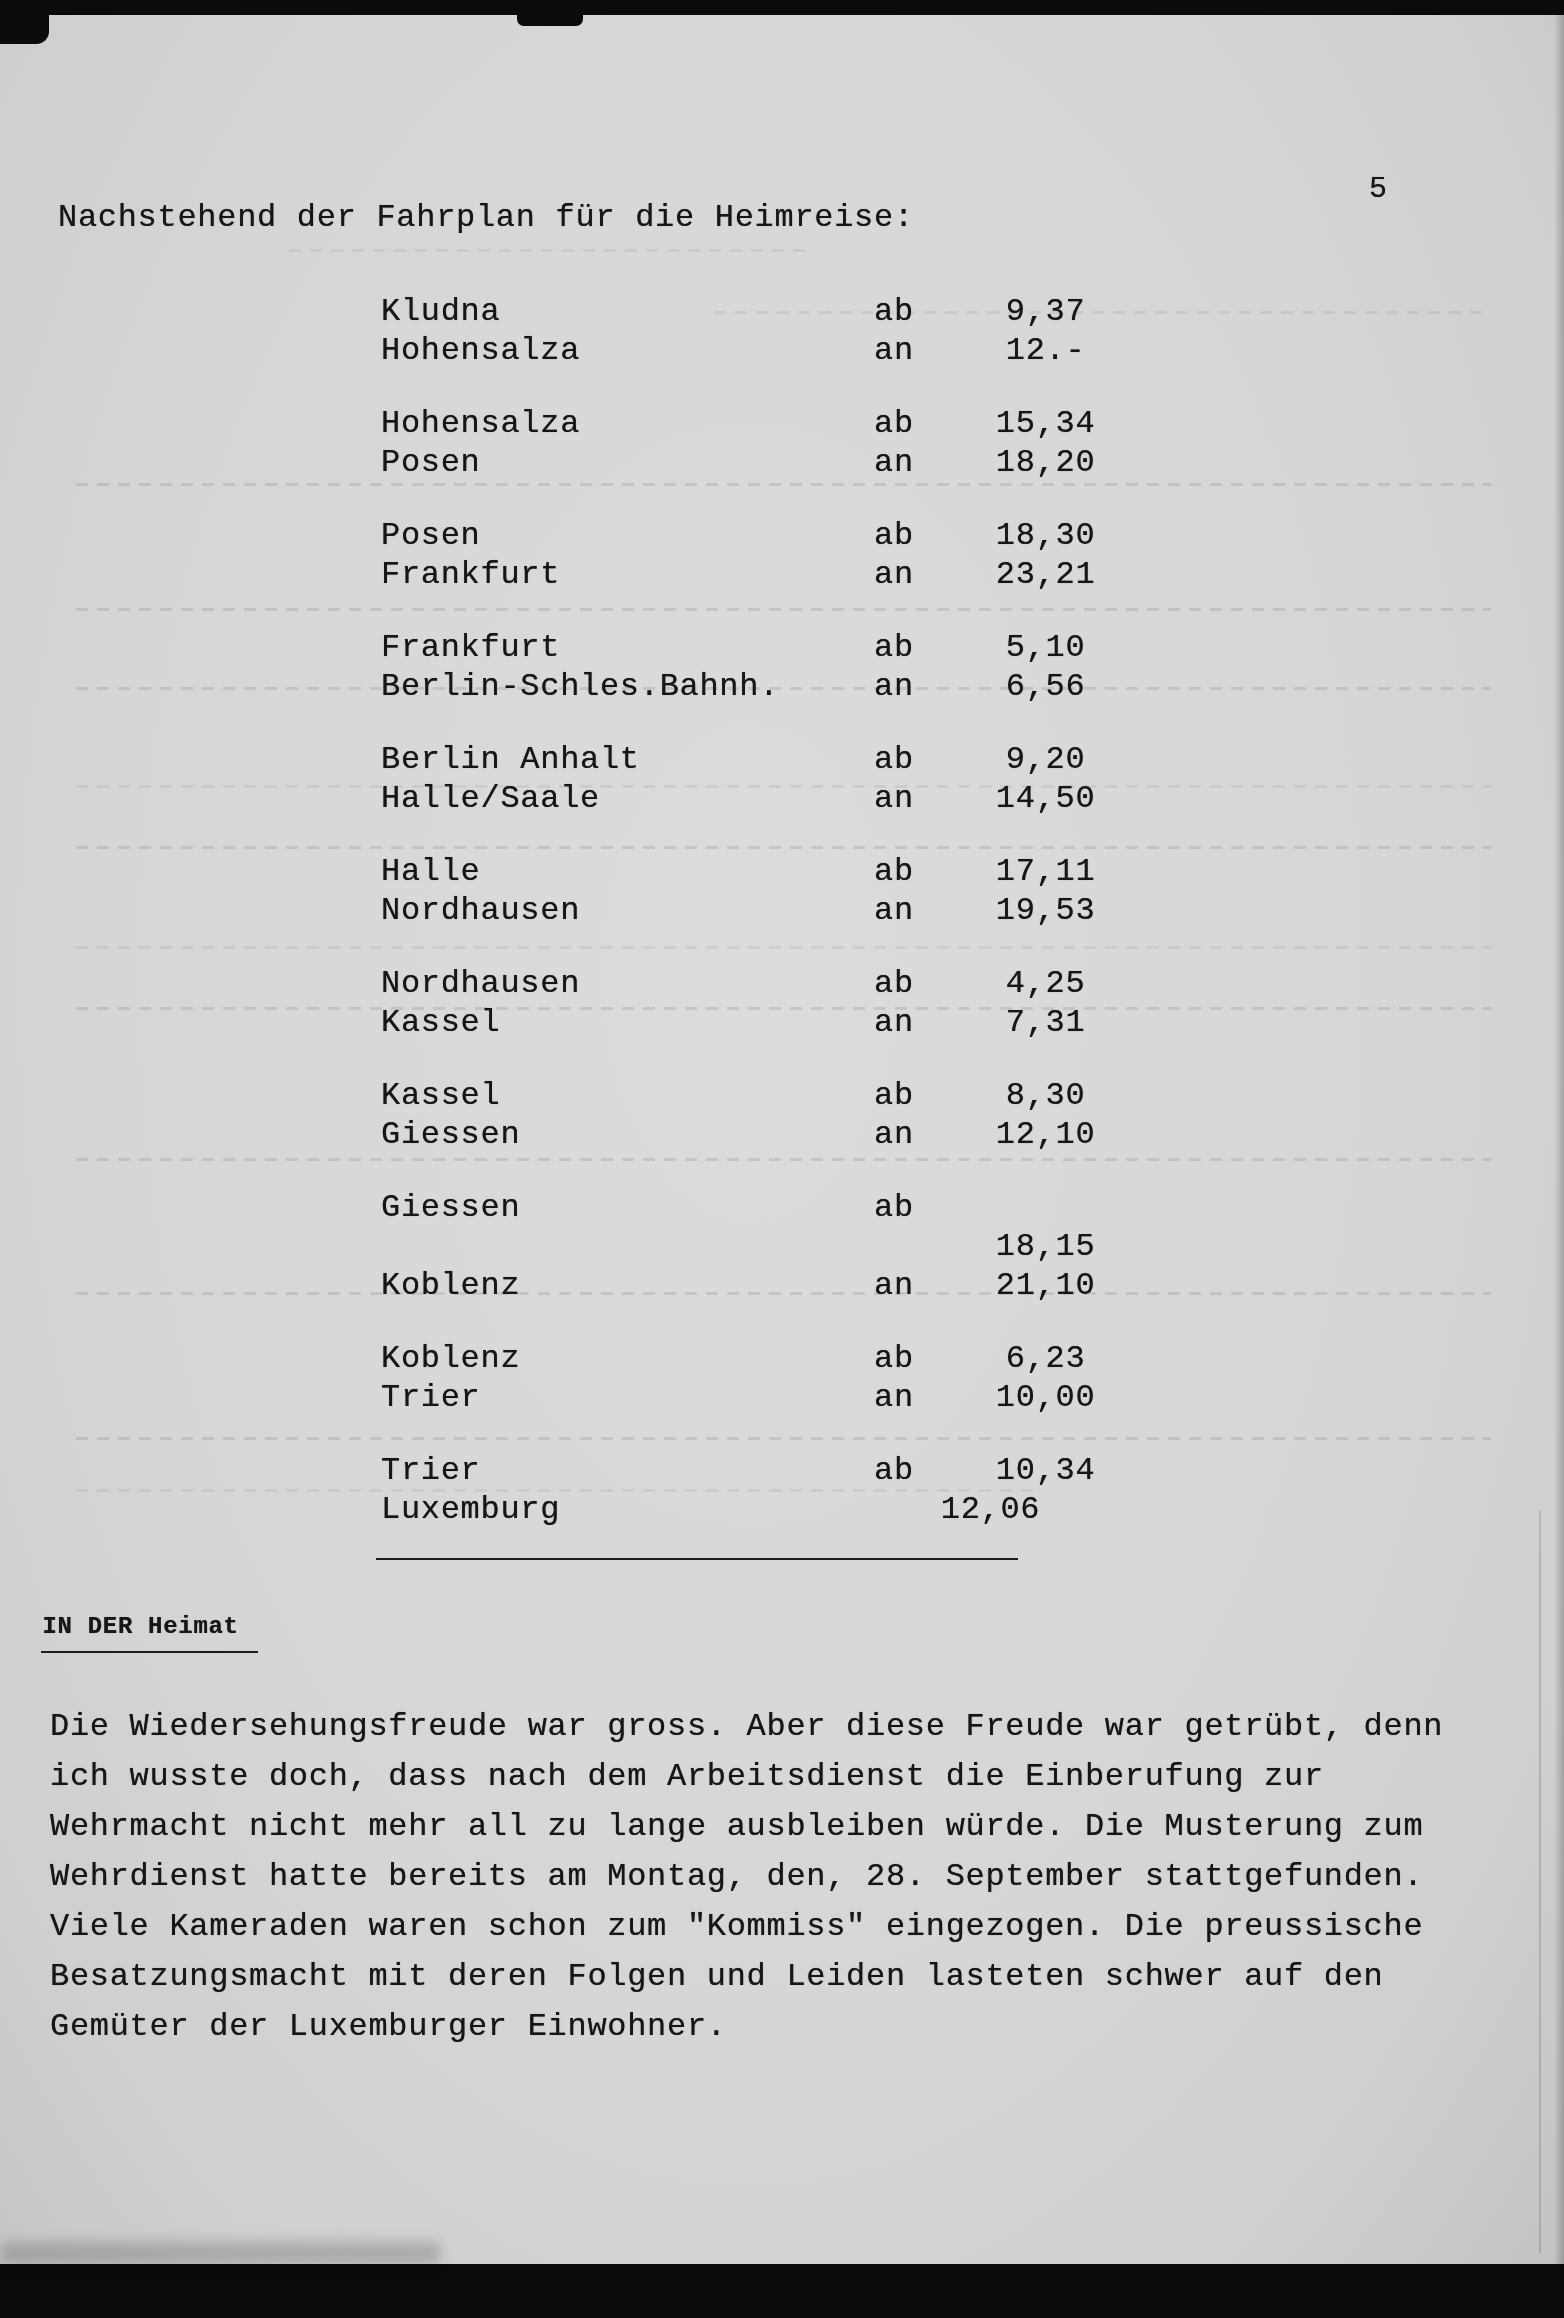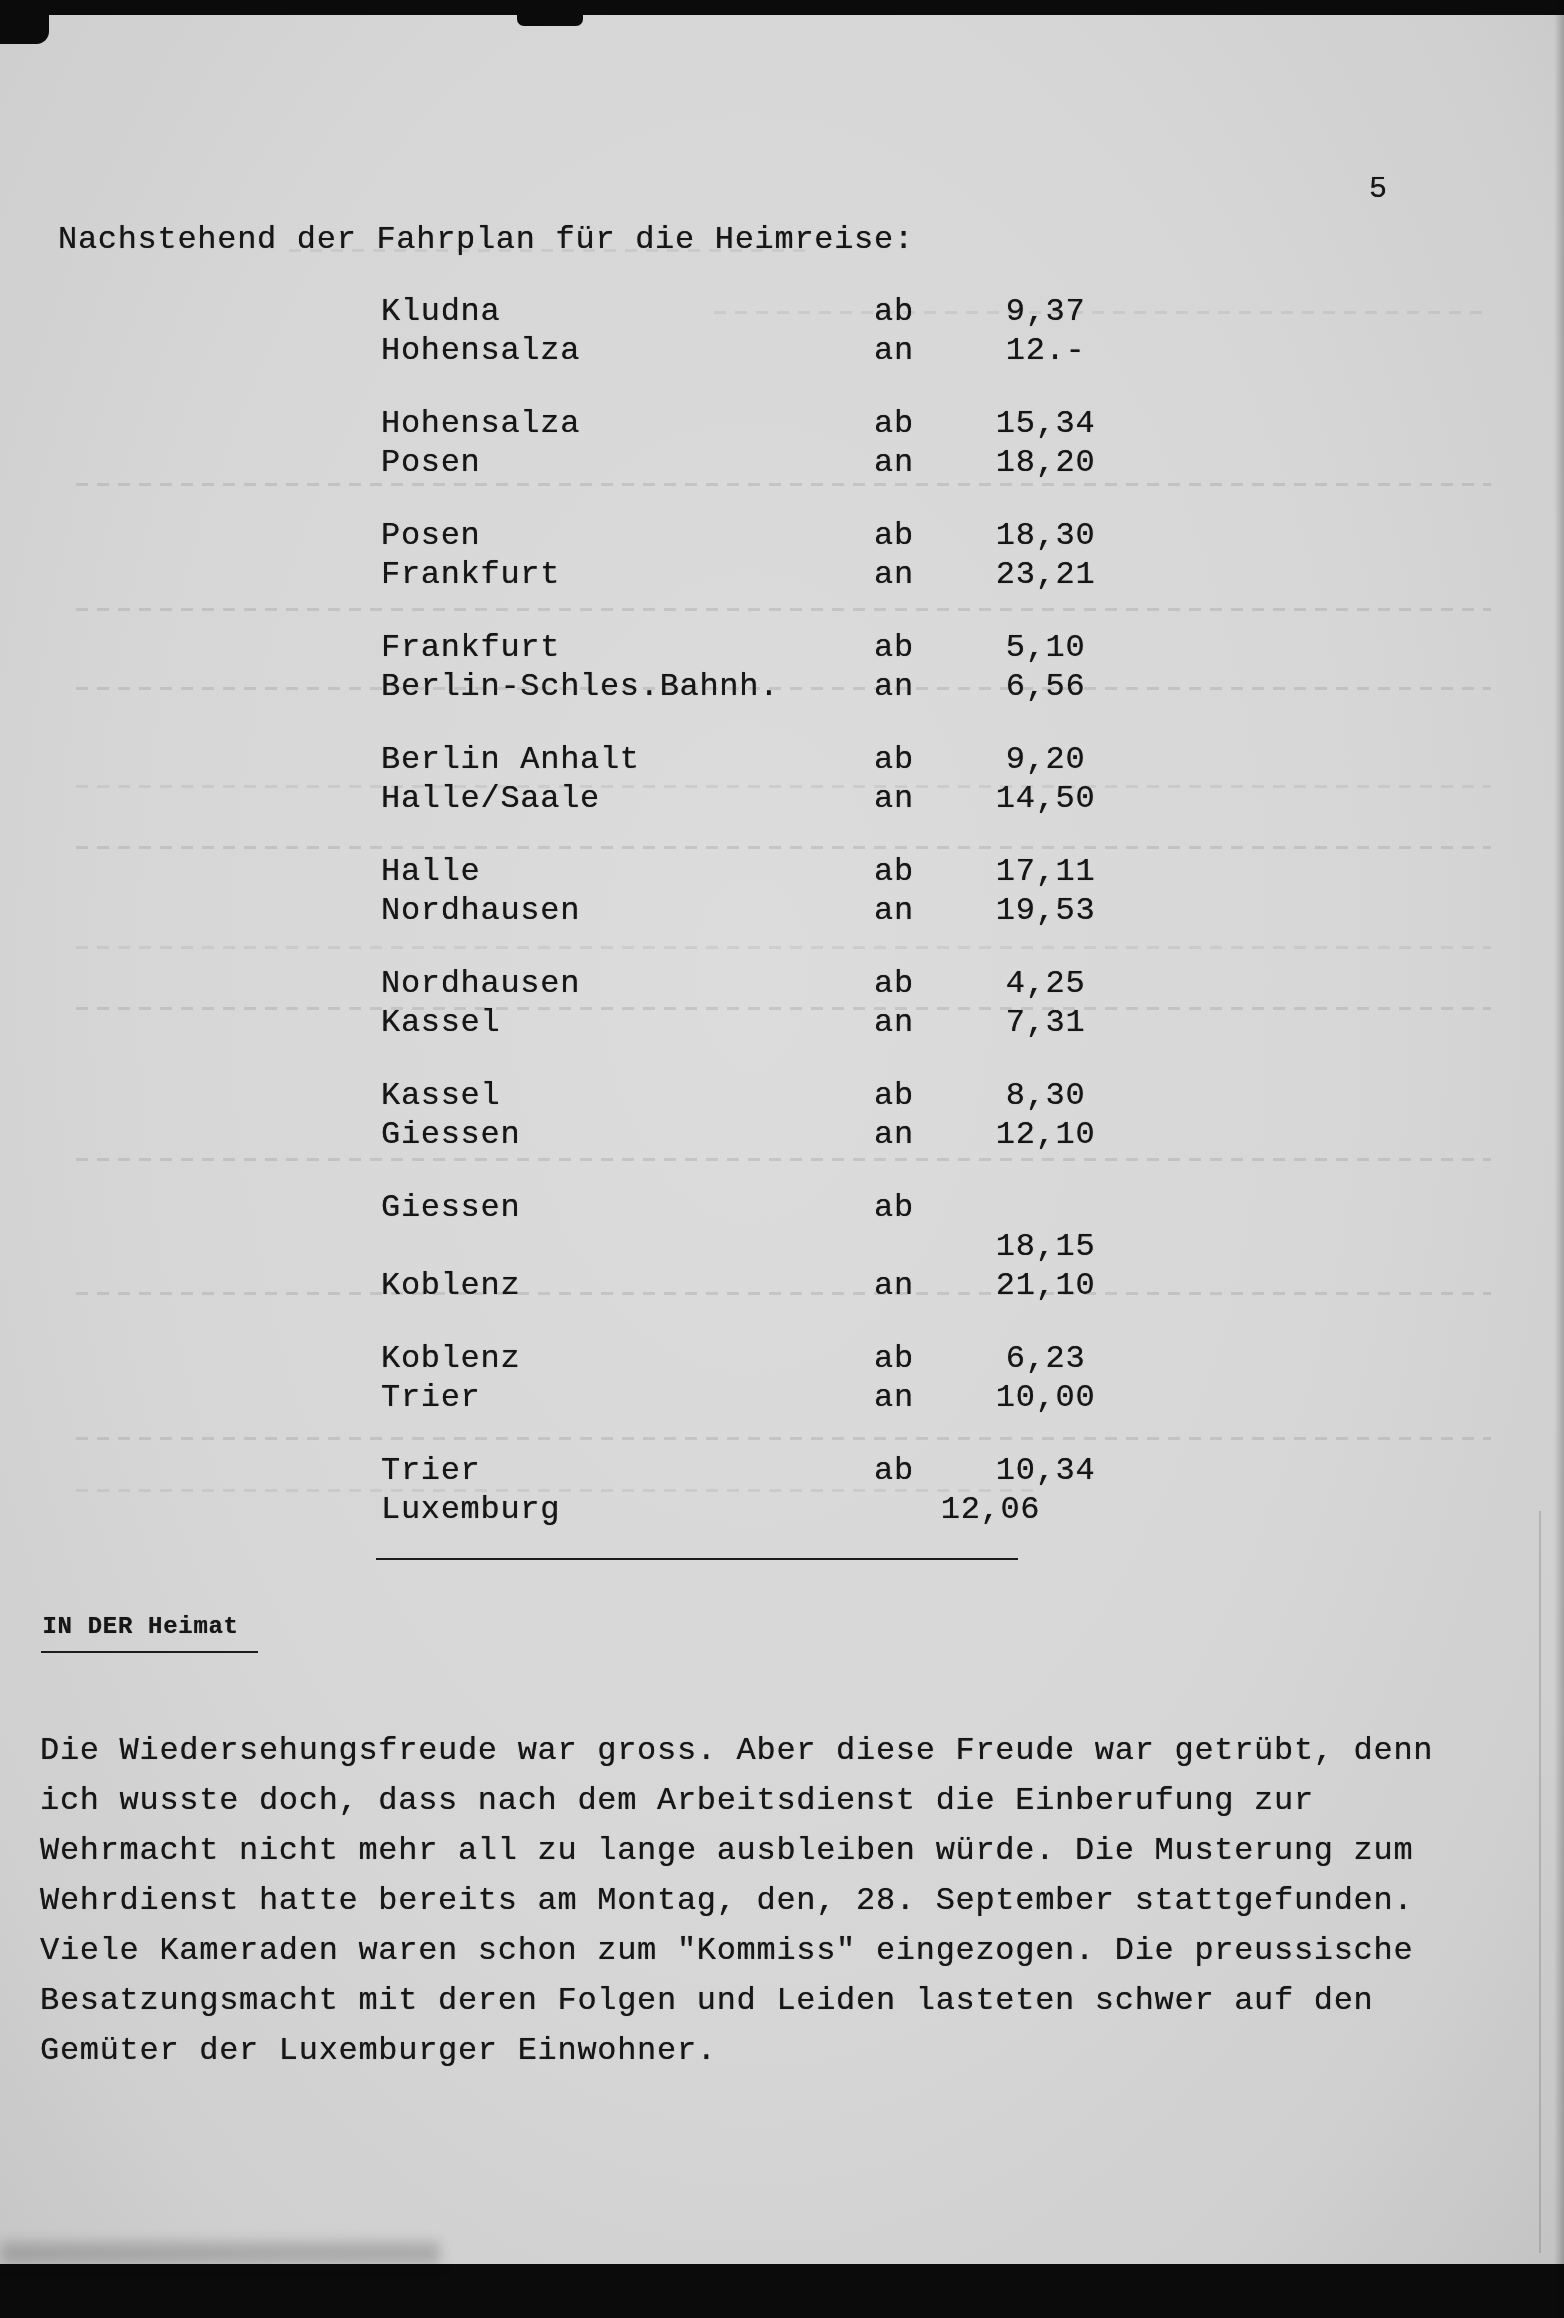--- a/index.html
+++ b/index.html
@@ -25,39 +25,39 @@
   .fold-right{position:absolute;right:23.4px;top:1511px;width:2.1px;height:742px;background:rgba(90,90,90,.25);}
 
   
   .ghost{
     position:absolute;height:2.7px;opacity:.2;
     background:repeating-linear-gradient(90deg,#6f6f6f 0 12.4px, transparent 12.4px 21px);
   }
   .ghost.lite{opacity:.13;}
 
   .pagenum{position:absolute;left:1369px;top:172px;font-size:30px;}
-  .intro{position:absolute;left:58px;top:221px;font-size:32px;letter-spacing:0.7px;white-space:pre;}
+  .intro{position:absolute;left:58px;top:199px;font-size:32px;letter-spacing:0.7px;white-space:pre;}
 
   .schedule{position:absolute;left:381px;top:292px;width:721px;font-size:32px;letter-spacing:0.7px;}
   .group{margin-bottom:34px;}
   .srow{display:flex;height:39px;line-height:39px;white-space:pre;gap:36px;}
   .station{width:474px;}
   .dir{width:82px;}
   .time{width:117px;text-align:center;}
   .time-wide{width:199px;text-align:center;}
 
   .schedule-underline{position:absolute;left:376px;top:1558px;width:642px;height:2.1px;background:#1c1c1c;}
 
   .heading{
     position:absolute;left:41px;top:1613px;
     font-size:24px;font-weight:700;letter-spacing:0.7px;
     border-bottom:2.1px solid #1c1c1c;padding:0 19px 11px 1.4px;
   }
 
-  .body-text{position:absolute;left:40px;top:1702px;width:1470px;font-size:32px;letter-spacing:0.7px;margin-top:24px;}
+  .body-text{position:absolute;left:50px;top:1702px;width:1470px;font-size:32px;letter-spacing:0.7px;}
   .pline{height:50px;line-height:50px;white-space:pre;}
 </style>
 </head>
 <body>
 
 <div class="page">
 
   <div class="edge-top"></div>
   <div class="corner-tl"></div>
   <div class="blob-top"></div>

